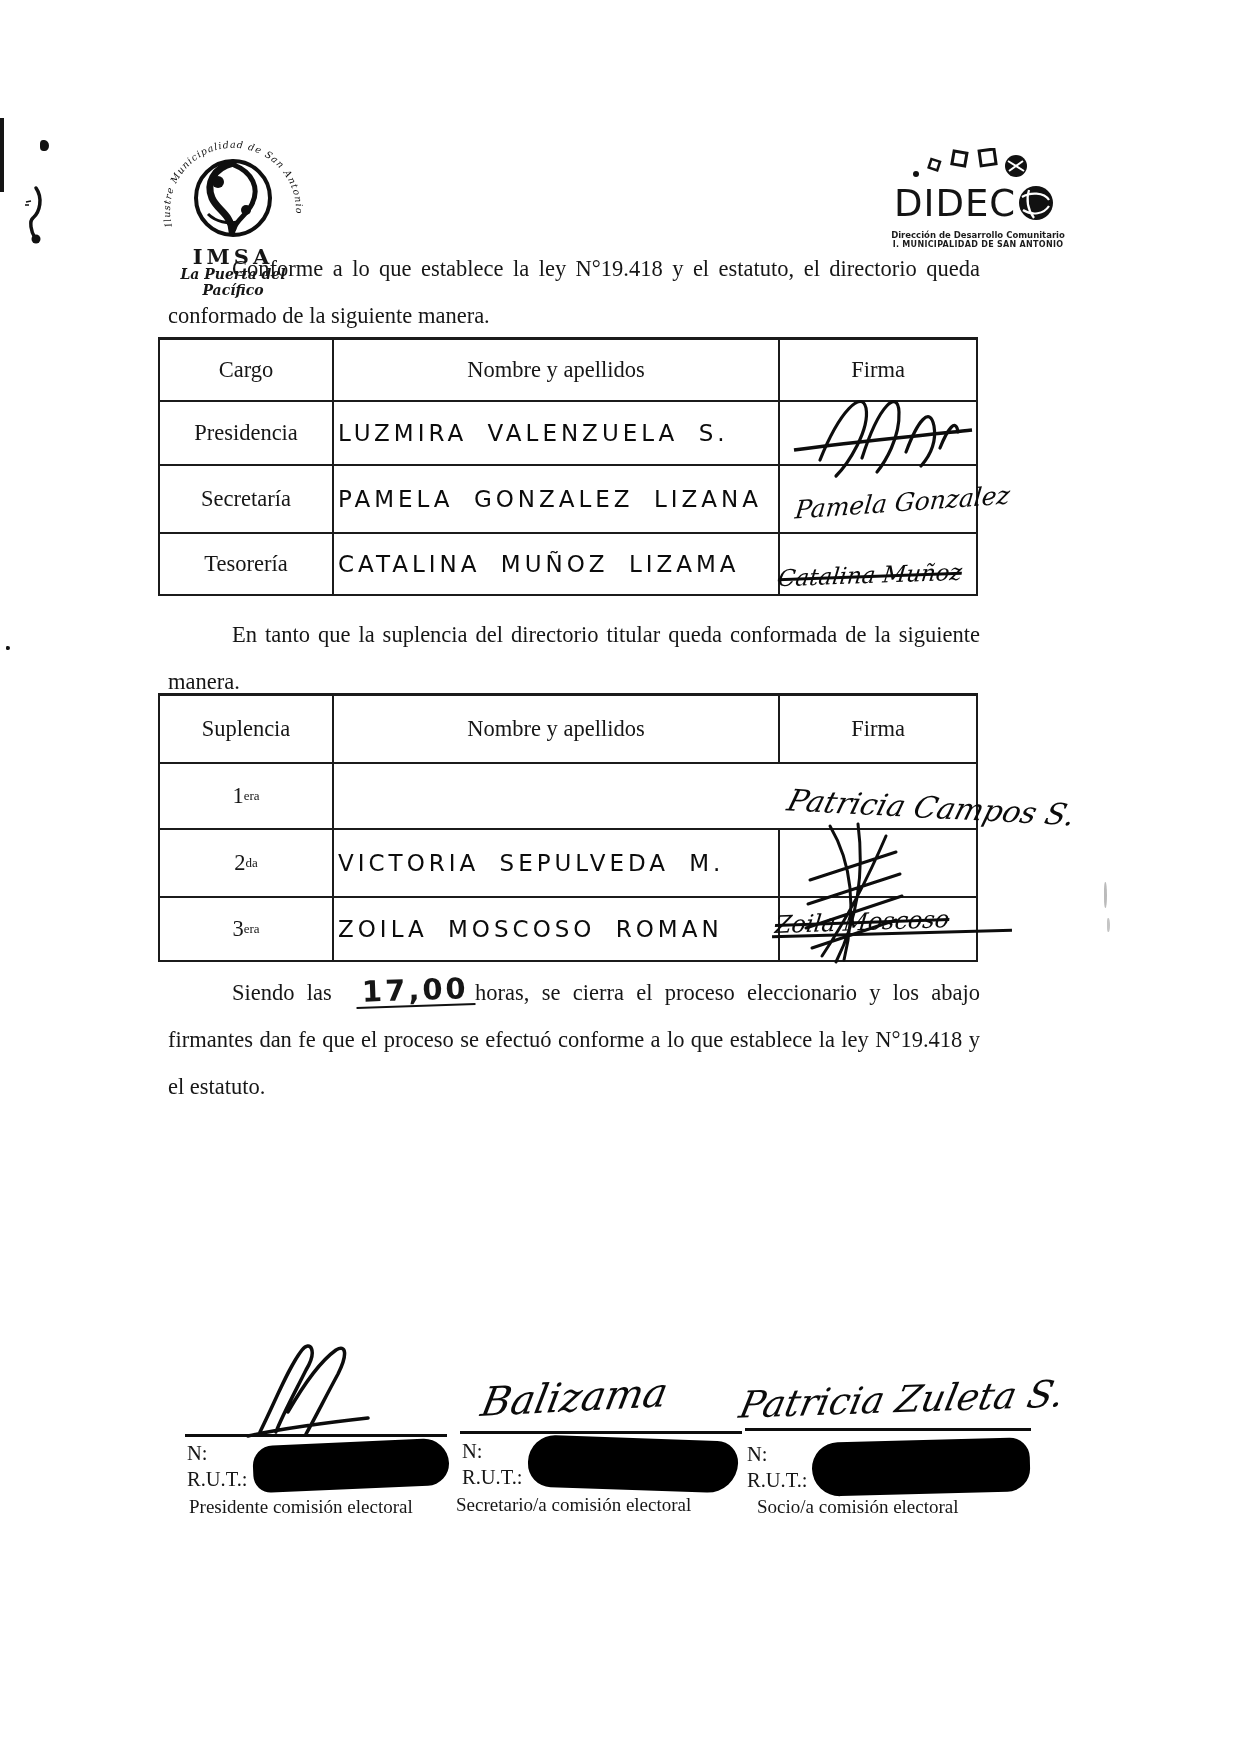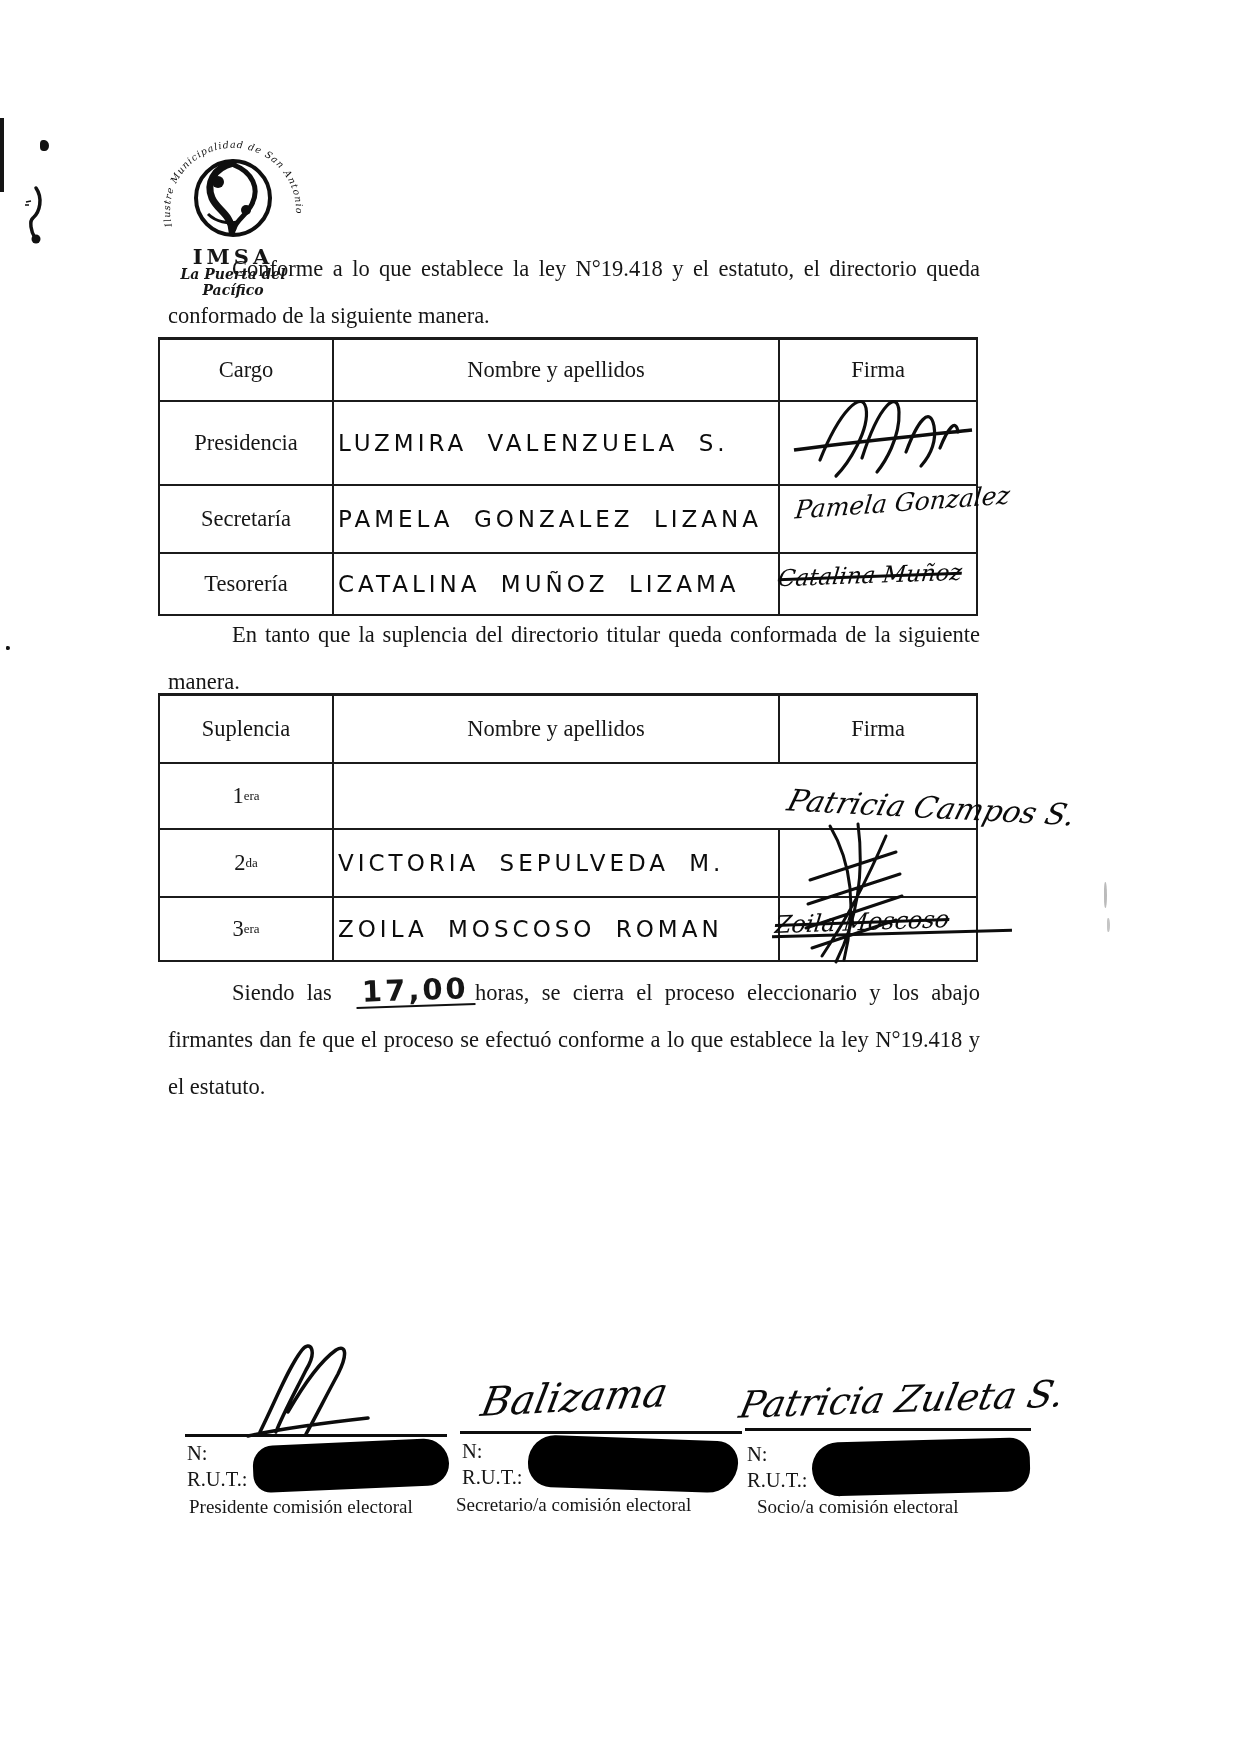--- a/index.html
+++ b/index.html
@@ -78,30 +78,45 @@
       <path d="M85,31 C65,36 58,52 64,66 C69,78 83,82 84,99" fill="none" stroke="#0f0f0f" stroke-width="7" stroke-linecap="round"></path>
       <path d="M86,33 C104,40 112,56 104,72 C98,84 88,88 86,97" fill="none" stroke="#0f0f0f" stroke-width="5" stroke-linecap="round"></path>
       <circle cx="70" cy="50" r="6" fill="#0f0f0f"></circle>
       <circle cx="98" cy="78" r="5" fill="#0f0f0f"></circle>
       <path d="M60,82 C68,90 80,92 90,90" fill="none" stroke="#0f0f0f" stroke-width="3"></path>
     </svg>
     <div class="acr">IMSA</div>
     <div class="tag">La Puerta del Pacífico</div>
   </div>
 
+  <div class="dideco">
+    <svg width="240" height="78" viewBox="0 0 240 78">
+      <circle cx="58" cy="26" r="3" fill="#111"></circle>
+      <rect x="72" y="12" width="9" height="9" fill="none" stroke="#111" stroke-width="2.5" transform="rotate(18 76 16)"></rect>
+      <rect x="95" y="4" width="13" height="13" fill="none" stroke="#111" stroke-width="3" transform="rotate(10 101 10)"></rect>
+      <rect x="122" y="2" width="15" height="15" fill="none" stroke="#111" stroke-width="3" transform="rotate(-8 129 9)"></rect>
+      <circle cx="158" cy="18" r="11" fill="#111"></circle>
+      <path d="M150,13 l16,10 M151,23 l14,-10" stroke="#fff" stroke-width="2"></path>
+      <text x="36" y="68" font-family="DejaVu Sans,sans-serif" font-size="37" letter-spacing="1" fill="#141414">DIDEC</text>
+      <circle cx="178" cy="55" r="17" fill="#111"></circle>
+      <path d="M164,49 C172,44 186,44 191,52 M165,62 C174,68 186,66 191,58 M171,42 C168,52 170,62 176,70" stroke="#fff" stroke-width="2.2" fill="none"></path>
+    </svg>
+    <div class="sub">Dirección de Desarrollo Comunitario</div>
+    <div class="sub2">I. MUNICIPALIDAD DE SAN ANTONIO</div>
+  </div>
 
   <p class="para ind" style="top:222px;">Conforme a lo que establece la ley N°19.418 y el estatuto, el directorio queda conformado de la siguiente manera.</p>
 
   <div class="doc-table" style="top:337px;">
     <div class="t-row" style="height:60px;">
       <div class="t-cell c1 head-cell">Cargo</div>
       <div class="t-cell c2 head-cell">Nombre y apellidos</div>
       <div class="t-cell c3 head-cell">Firma</div>
     </div>
-    <div class="t-row" style="height:84px;text-align:right;">
+    <div class="t-row" style="height:64px;text-align:right;">
       <div class="t-cell c1 cargo">Presidencia</div>
       <div class="t-cell c2 hand">LUZMIRA VALENZUELA S.</div>
       <div class="t-cell c3"></div>
     </div>
     <div class="t-row" style="height:68px;">
       <div class="t-cell c1 cargo">Secretaría</div>
       <div class="t-cell c2 hand">PAMELA GONZALEZ LIZANA</div>
       <div class="t-cell c3"></div>
     </div>
     <div class="t-row" style="height:62px;">

